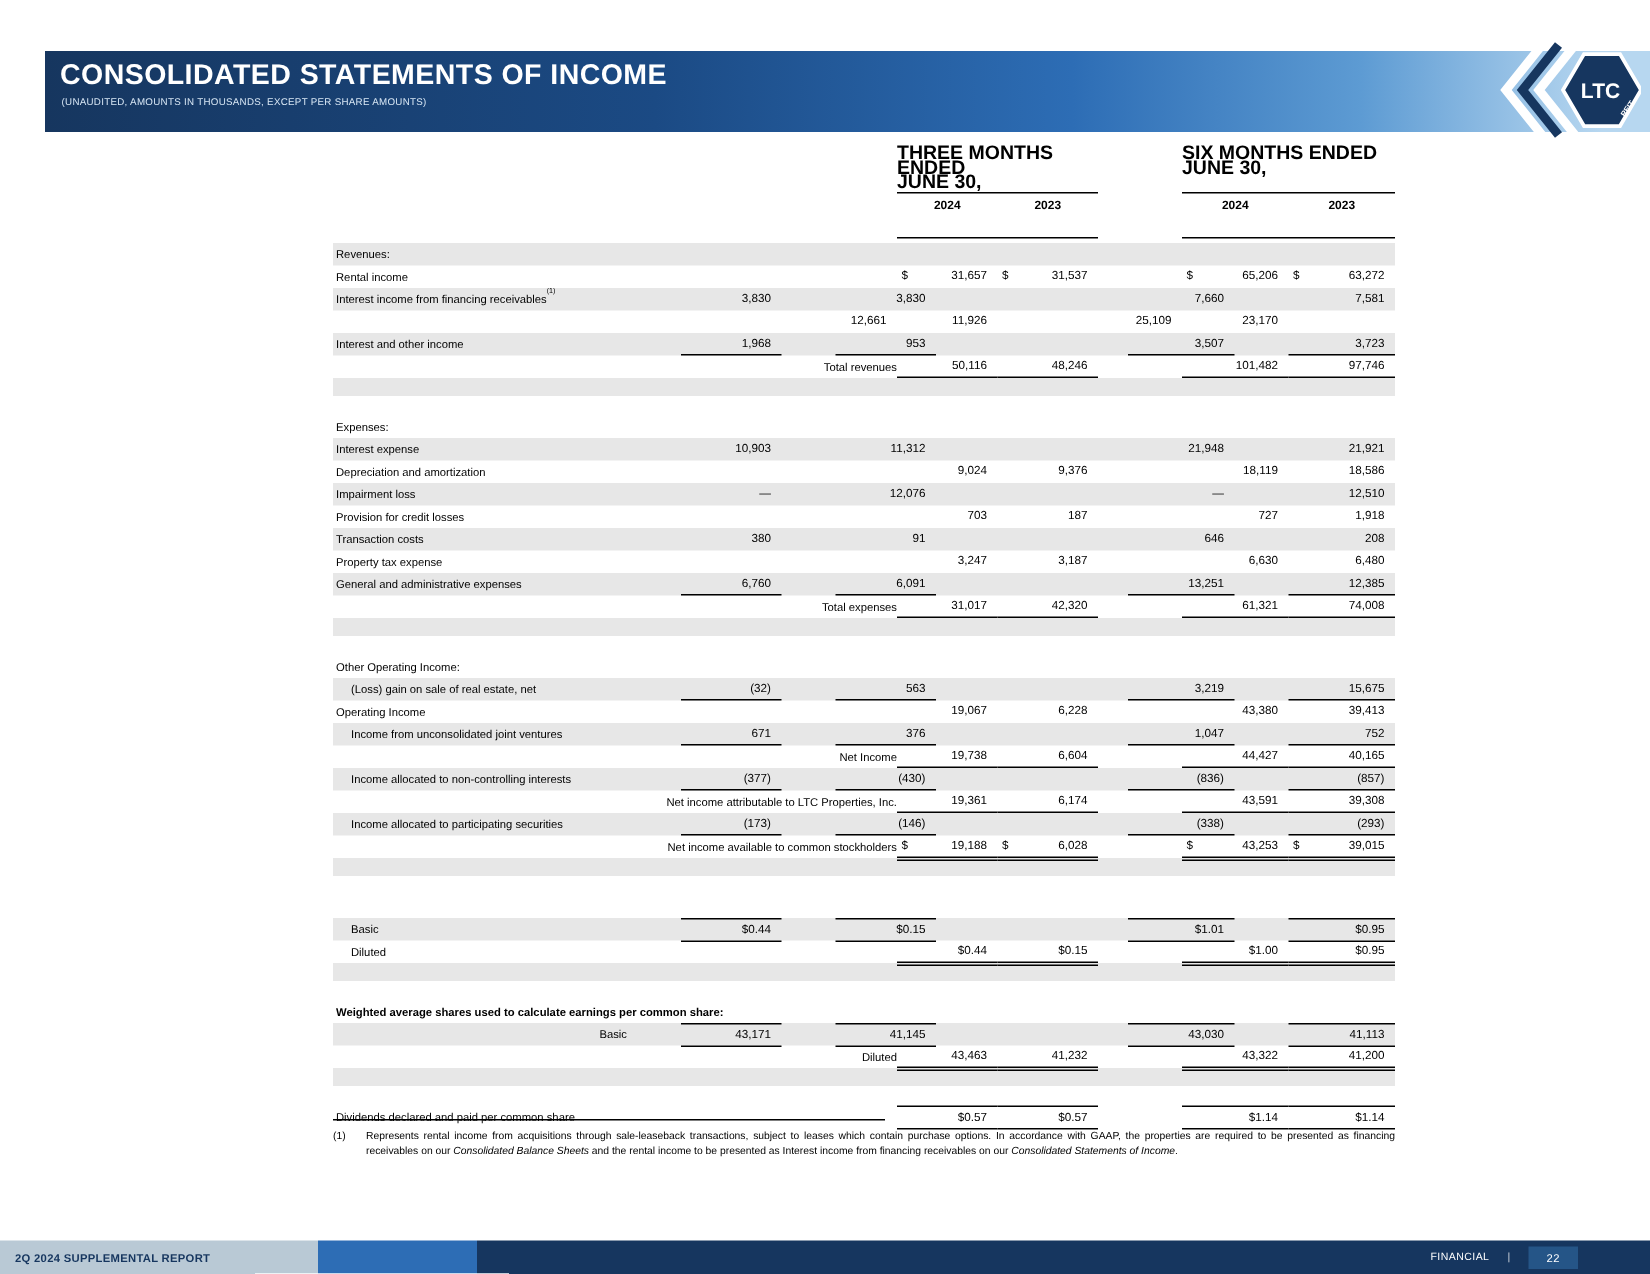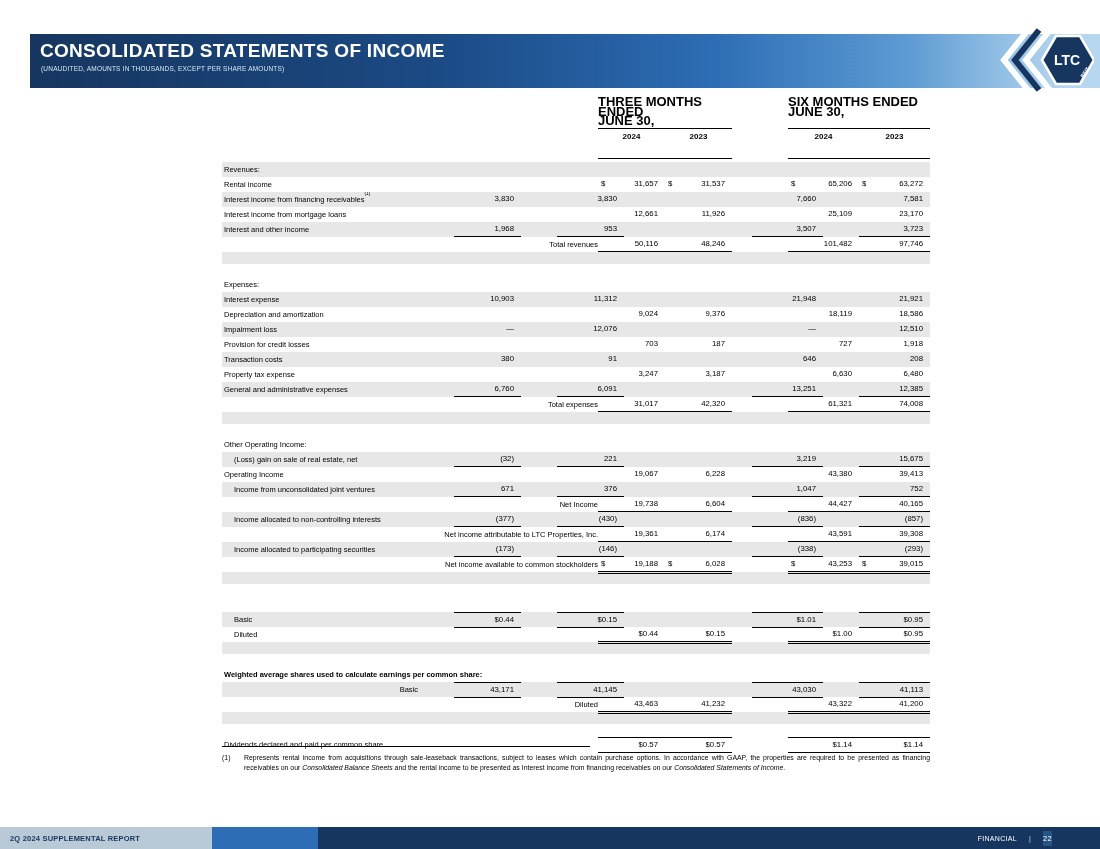--- a/index.html
+++ b/index.html
@@ -46,21 +46,21 @@
   .footnote { position:absolute; left:222px; top:753px; width:708px; font-size:6.9px; line-height:9.6px; text-align:justify; }
   .fn-num { position:absolute; left:0; top:0; }
   .fn-text { display:block; padding-left:22px; }
   .it { font-style:italic; }
   
   .footer { position:absolute; left:0; right:0; bottom:0; height:22px; display:flex; }
   .f-left { width:212px; background:var(--footer-light,#b9c9d5); color:var(--navy,#16365f); font-weight:bold; font-size:7.5px; display:flex; align-items:center; padding-left:10px; letter-spacing:.2px; }
   .f-mid { width:106px; background:var(--blue,#2d6db5); }
   .f-right { flex:1; background:var(--navy,#16365f); display:flex; align-items:center; justify-content:flex-end; color:#fff; font-size:7px; padding-right:48px; letter-spacing:.3px; }
   .f-div { margin:0 12px; opacity:.75; }
-  .f-page { background:#255587; padding:3px 0; font-size:7.5px; }
+  .f-page { background:#255587; padding:3px 12px; font-size:7.5px; }
 </style>
 </head>
 <body>
 
 <div>
 
   <div class="banner">
     <div class="banner-title">CONSOLIDATED STATEMENTS OF INCOME</div>
     <div class="banner-sub">(UNAUDITED, AMOUNTS IN THOUSANDS, EXCEPT PER SHARE AMOUNTS)</div>
     <svg class="logo" viewBox="0 0 96 64" aria-hidden="true">
@@ -135,21 +135,20 @@
           </div>
           <div></div>
           <div class="vcell">
             <span class="num">7,660</span>
           </div>
           <div class="vcell">
             <span class="num">7,581</span>
           </div>
         </div>
         <div class="trow grid">
-          <div class="tlabel ind0"><span>Interest income from mortgage loans</span></div>
           <div class="vcell">
             <span class="num">12,661</span>
           </div>
           <div class="vcell">
             <span class="num">11,926</span>
           </div>
           <div></div>
           <div class="vcell">
             <span class="num">25,109</span>
           </div>
@@ -364,21 +363,21 @@
           <div></div>
           <div class="vcell"></div>
           <div class="vcell"></div>
         </div>
         <div class="trow grid shade">
           <div class="tlabel ind1"><span>(Loss) gain on sale of real estate, net</span></div>
           <div class="vcell rb">
             <span class="num">(32)</span>
           </div>
           <div class="vcell rb">
-            <span class="num">221</span>
+            <span class="num">563</span>
           </div>
           <div></div>
           <div class="vcell rb">
             <span class="num">3,219</span>
           </div>
           <div class="vcell rb">
             <span class="num">15,675</span>
           </div>
         </div>
         <div class="trow grid">

